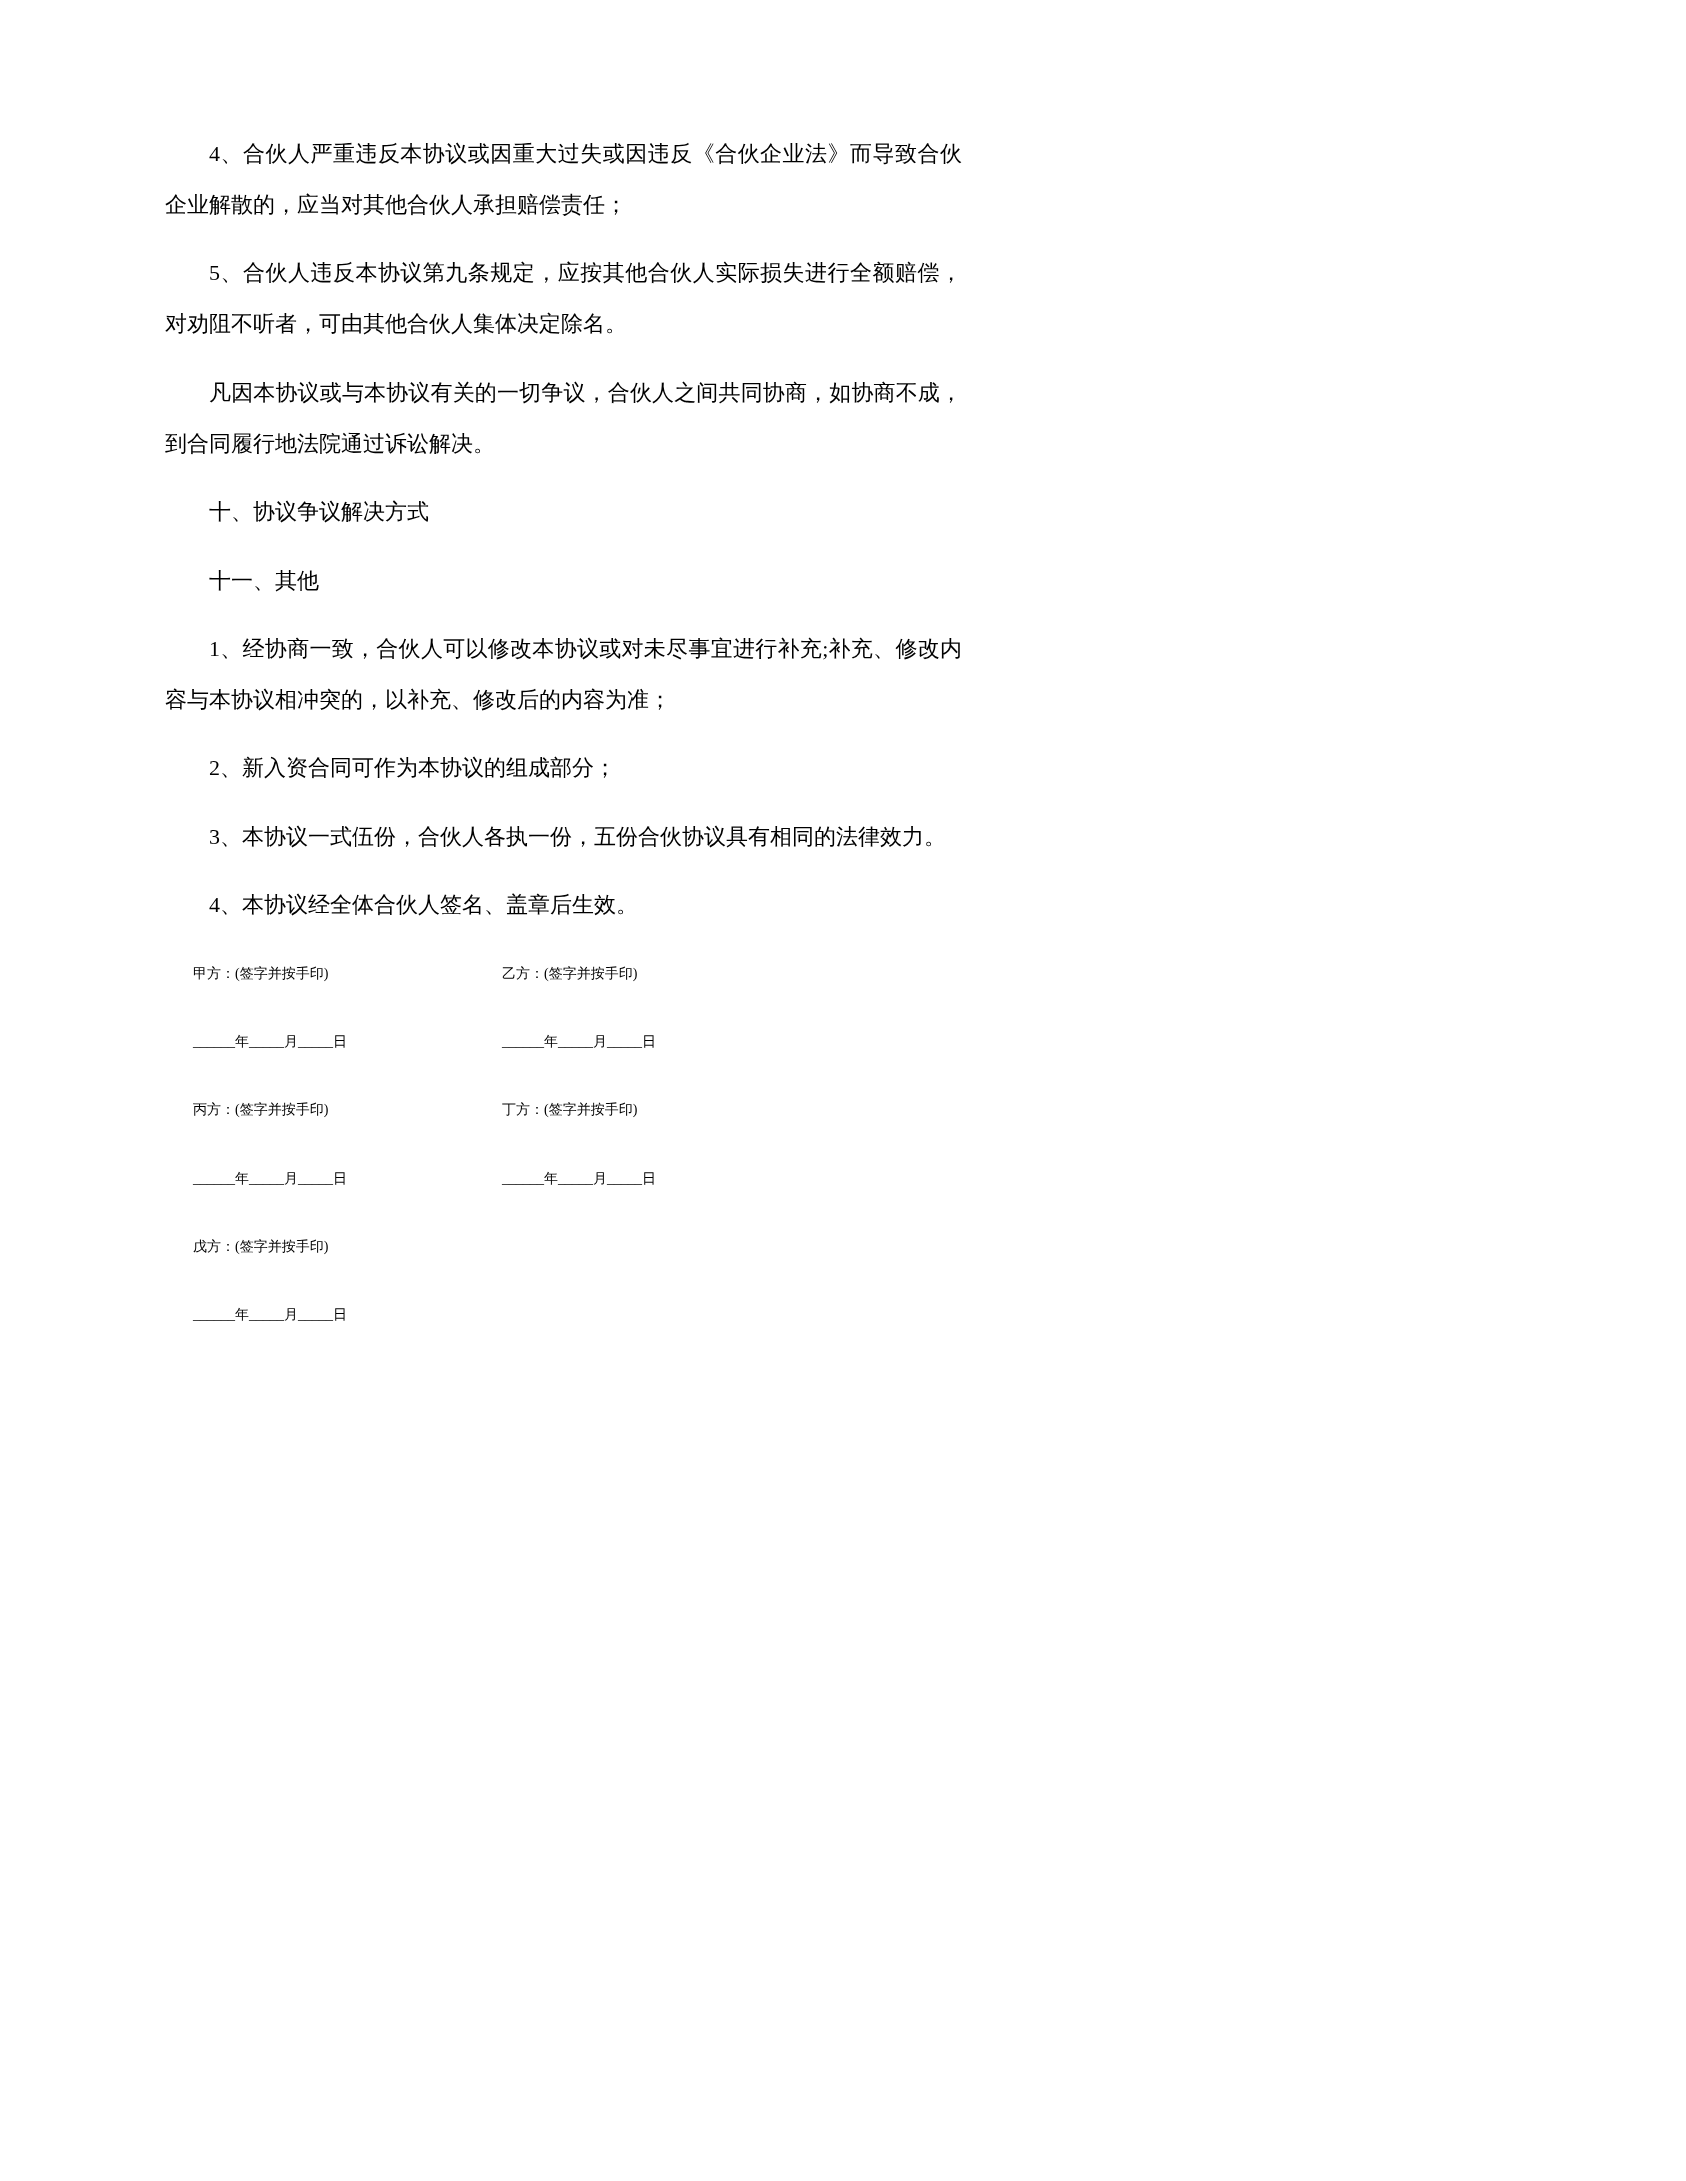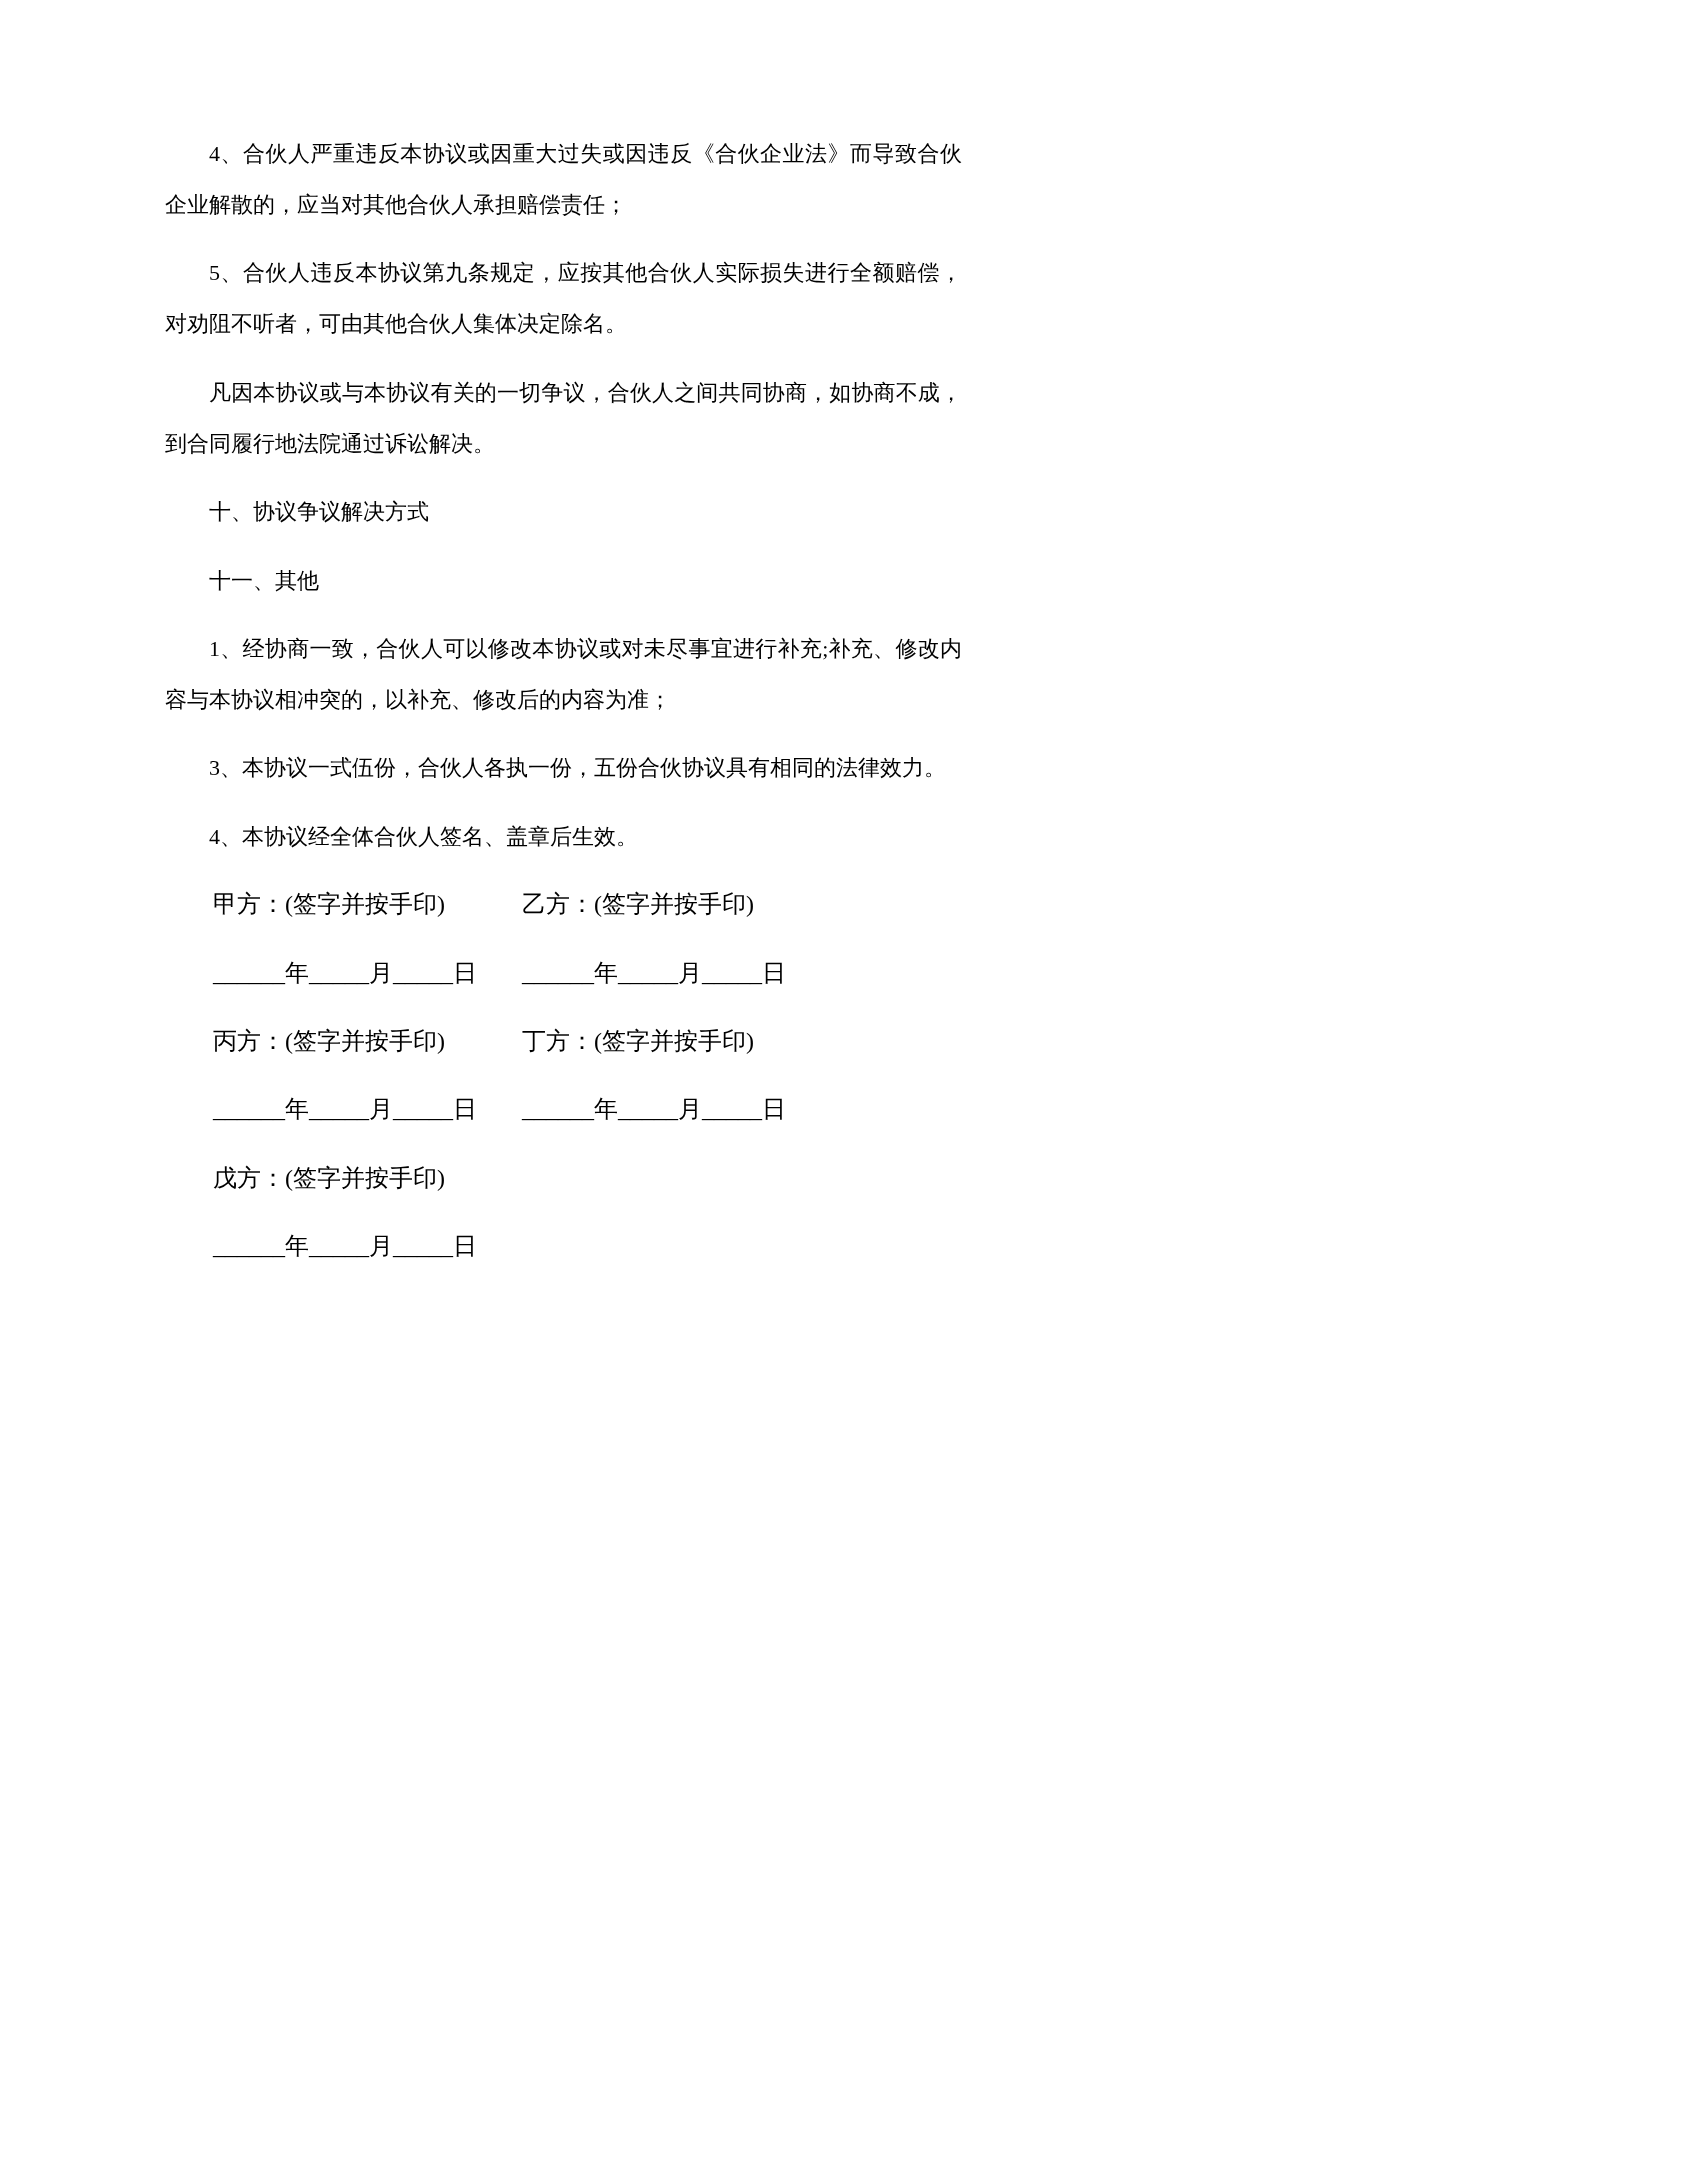--- a/index.html
+++ b/index.html
@@ -33,21 +33,21 @@
   .para {
     font-size: 22px;
     line-height: 51px;
     margin: 0 0 17.4px 0;
     text-indent: 2em;
     text-align: justify;
     word-break: break-all;
     color: #000000;
   }
   .sig-row {
-    font-size: 24px;
+    font-size: 14px;
     line-height: 51px;
     margin: 0 0 17.4px 0;
     padding-left: 2em;
     white-space: nowrap;
   }
   .sig-left {
     display: inline-block;
     min-width: 309px;
   }
   .sig-right {
@@ -59,20 +59,21 @@
 
 <div class="page">
   <div class="page-content">
     <div>
         <p class="para">4、合伙人严重违反本协议或因重大过失或因违反《合伙企业法》而导致合伙企业解散的，应当对其他合伙人承担赔偿责任；</p>
         <p class="para">5、合伙人违反本协议第九条规定，应按其他合伙人实际损失进行全额赔偿，对劝阻不听者，可由其他合伙人集体决定除名。</p>
         <p class="para">凡因本协议或与本协议有关的一切争议，合伙人之间共同协商，如协商不成，到合同履行地法院通过诉讼解决。</p>
         <p class="para">十、协议争议解决方式</p>
         <p class="para">十一、其他</p>
         <p class="para">1、经协商一致，合伙人可以修改本协议或对未尽事宜进行补充;补充、修改内容与本协议相冲突的，以补充、修改后的内容为准；</p>
+        <p class="para">2、新入资合同可作为本协议的组成部分；</p>
         <p class="para">3、本协议一式伍份，合伙人各执一份，五份合伙协议具有相同的法律效力。</p>
         <p class="para">4、本协议经全体合伙人签名、盖章后生效。</p>
       </div>
     <div>
         <div class="sig-row"><span class="sig-left">甲方：(签字并按手印)</span><span class="sig-right">乙方：(签字并按手印)</span></div>
         <div class="sig-row"><span class="sig-left">______年_____月_____日</span><span class="sig-right">______年_____月_____日</span></div>
         <div class="sig-row"><span class="sig-left">丙方：(签字并按手印)</span><span class="sig-right">丁方：(签字并按手印)</span></div>
         <div class="sig-row"><span class="sig-left">______年_____月_____日</span><span class="sig-right">______年_____月_____日</span></div>
         <div class="sig-row"><span class="sig-left">戊方：(签字并按手印)</span></div>
         <div class="sig-row"><span class="sig-left">______年_____月_____日</span></div>

